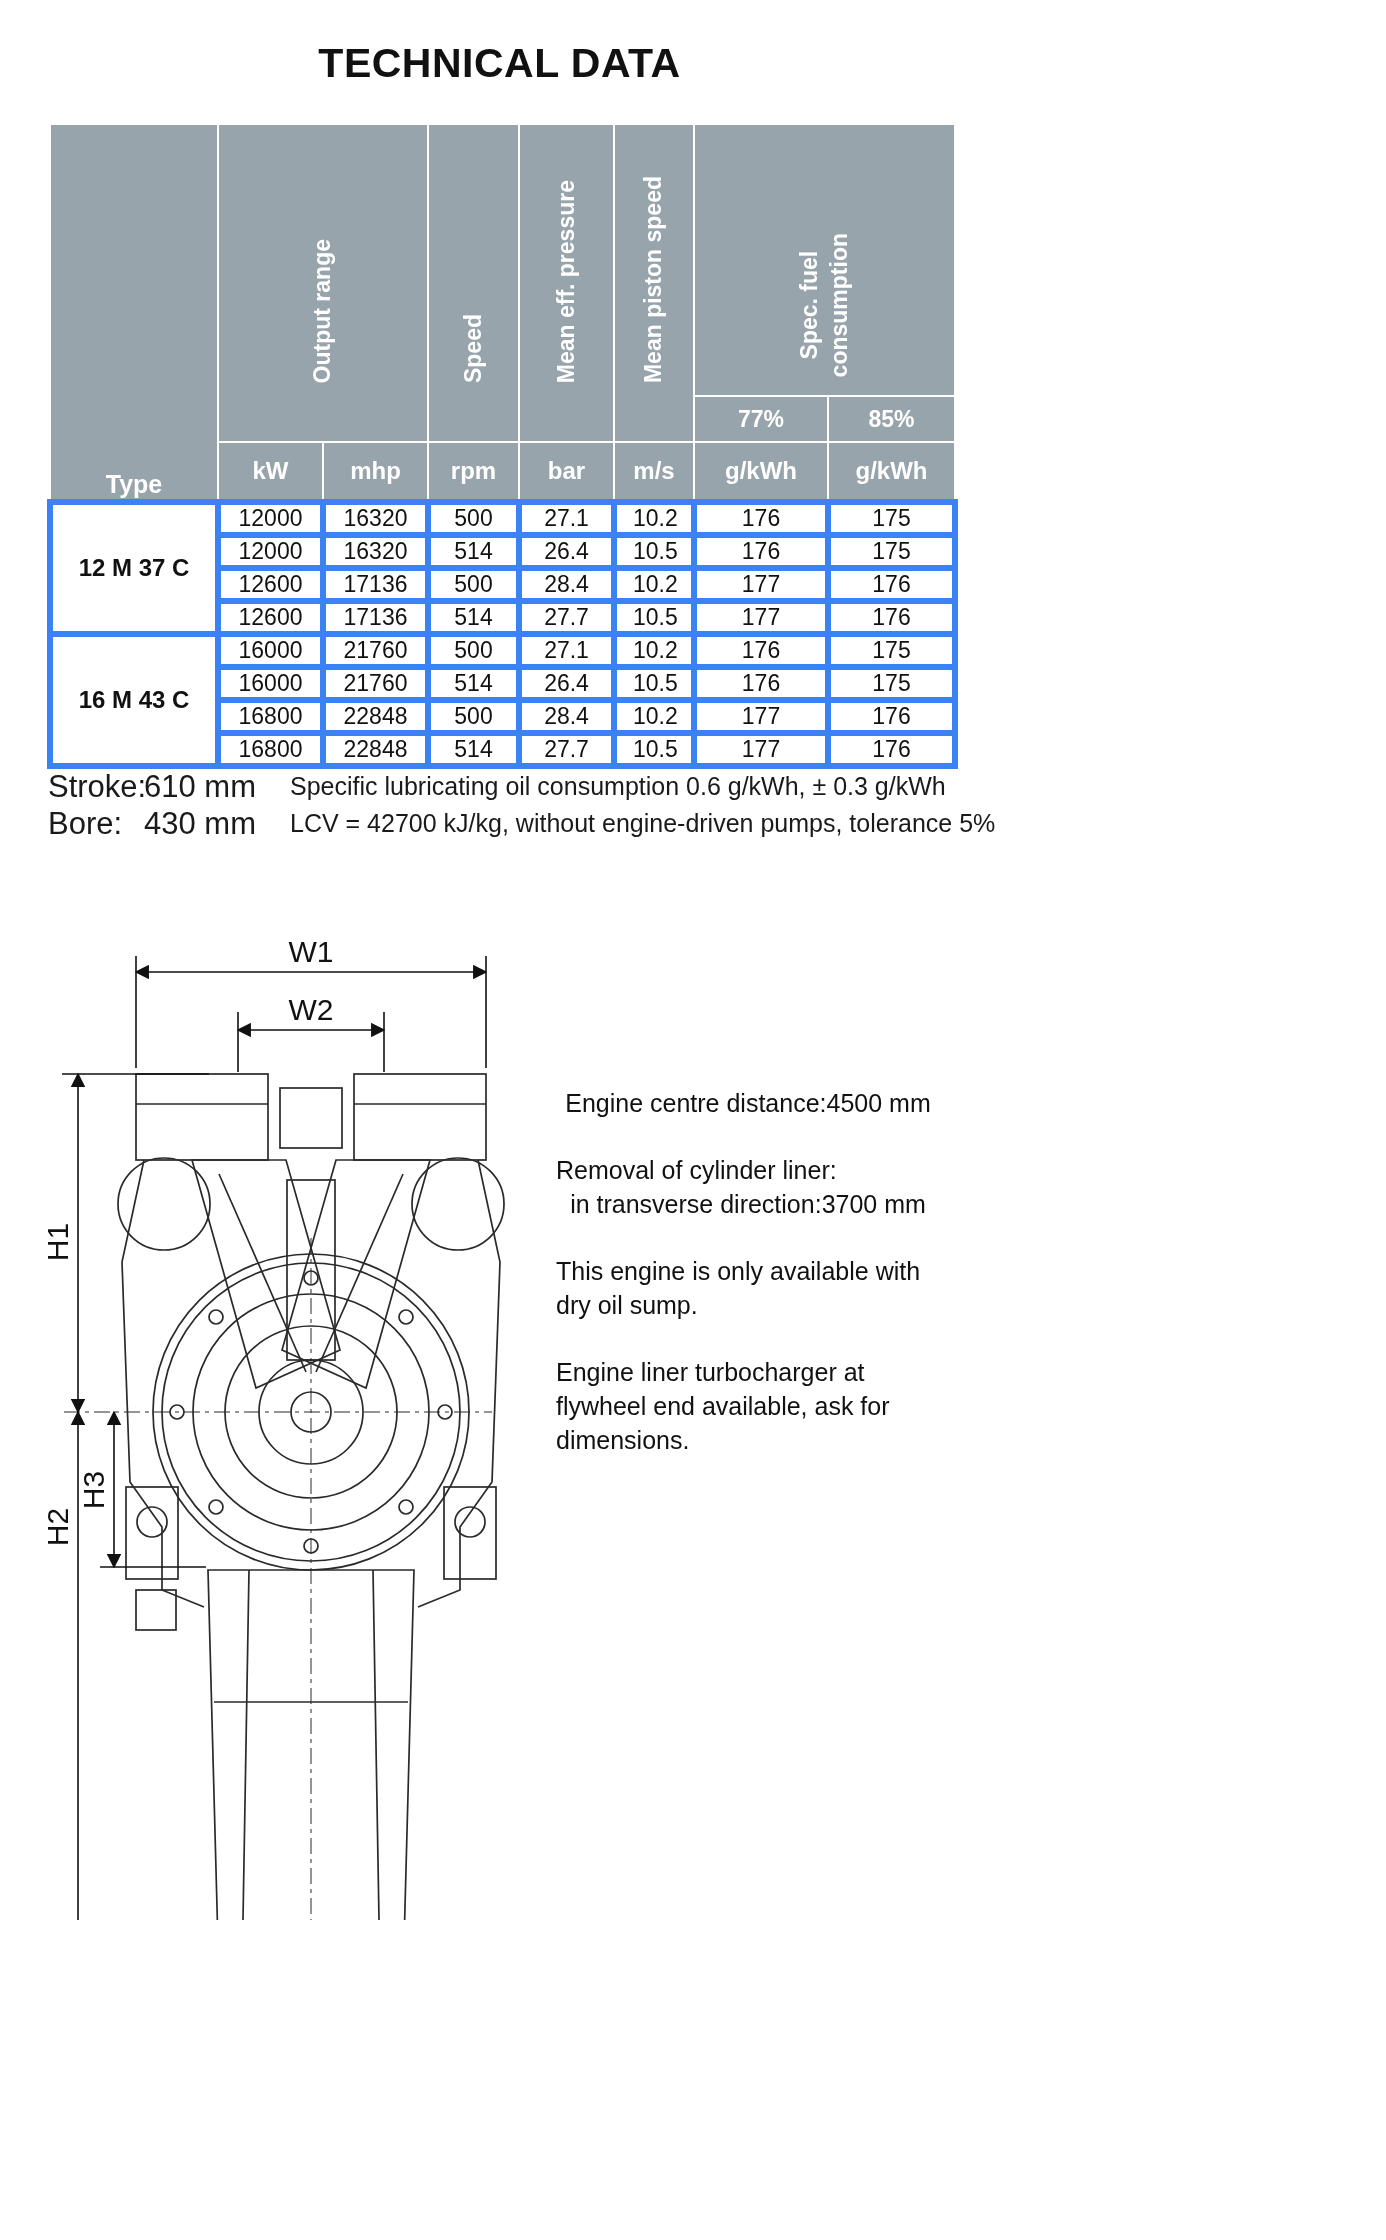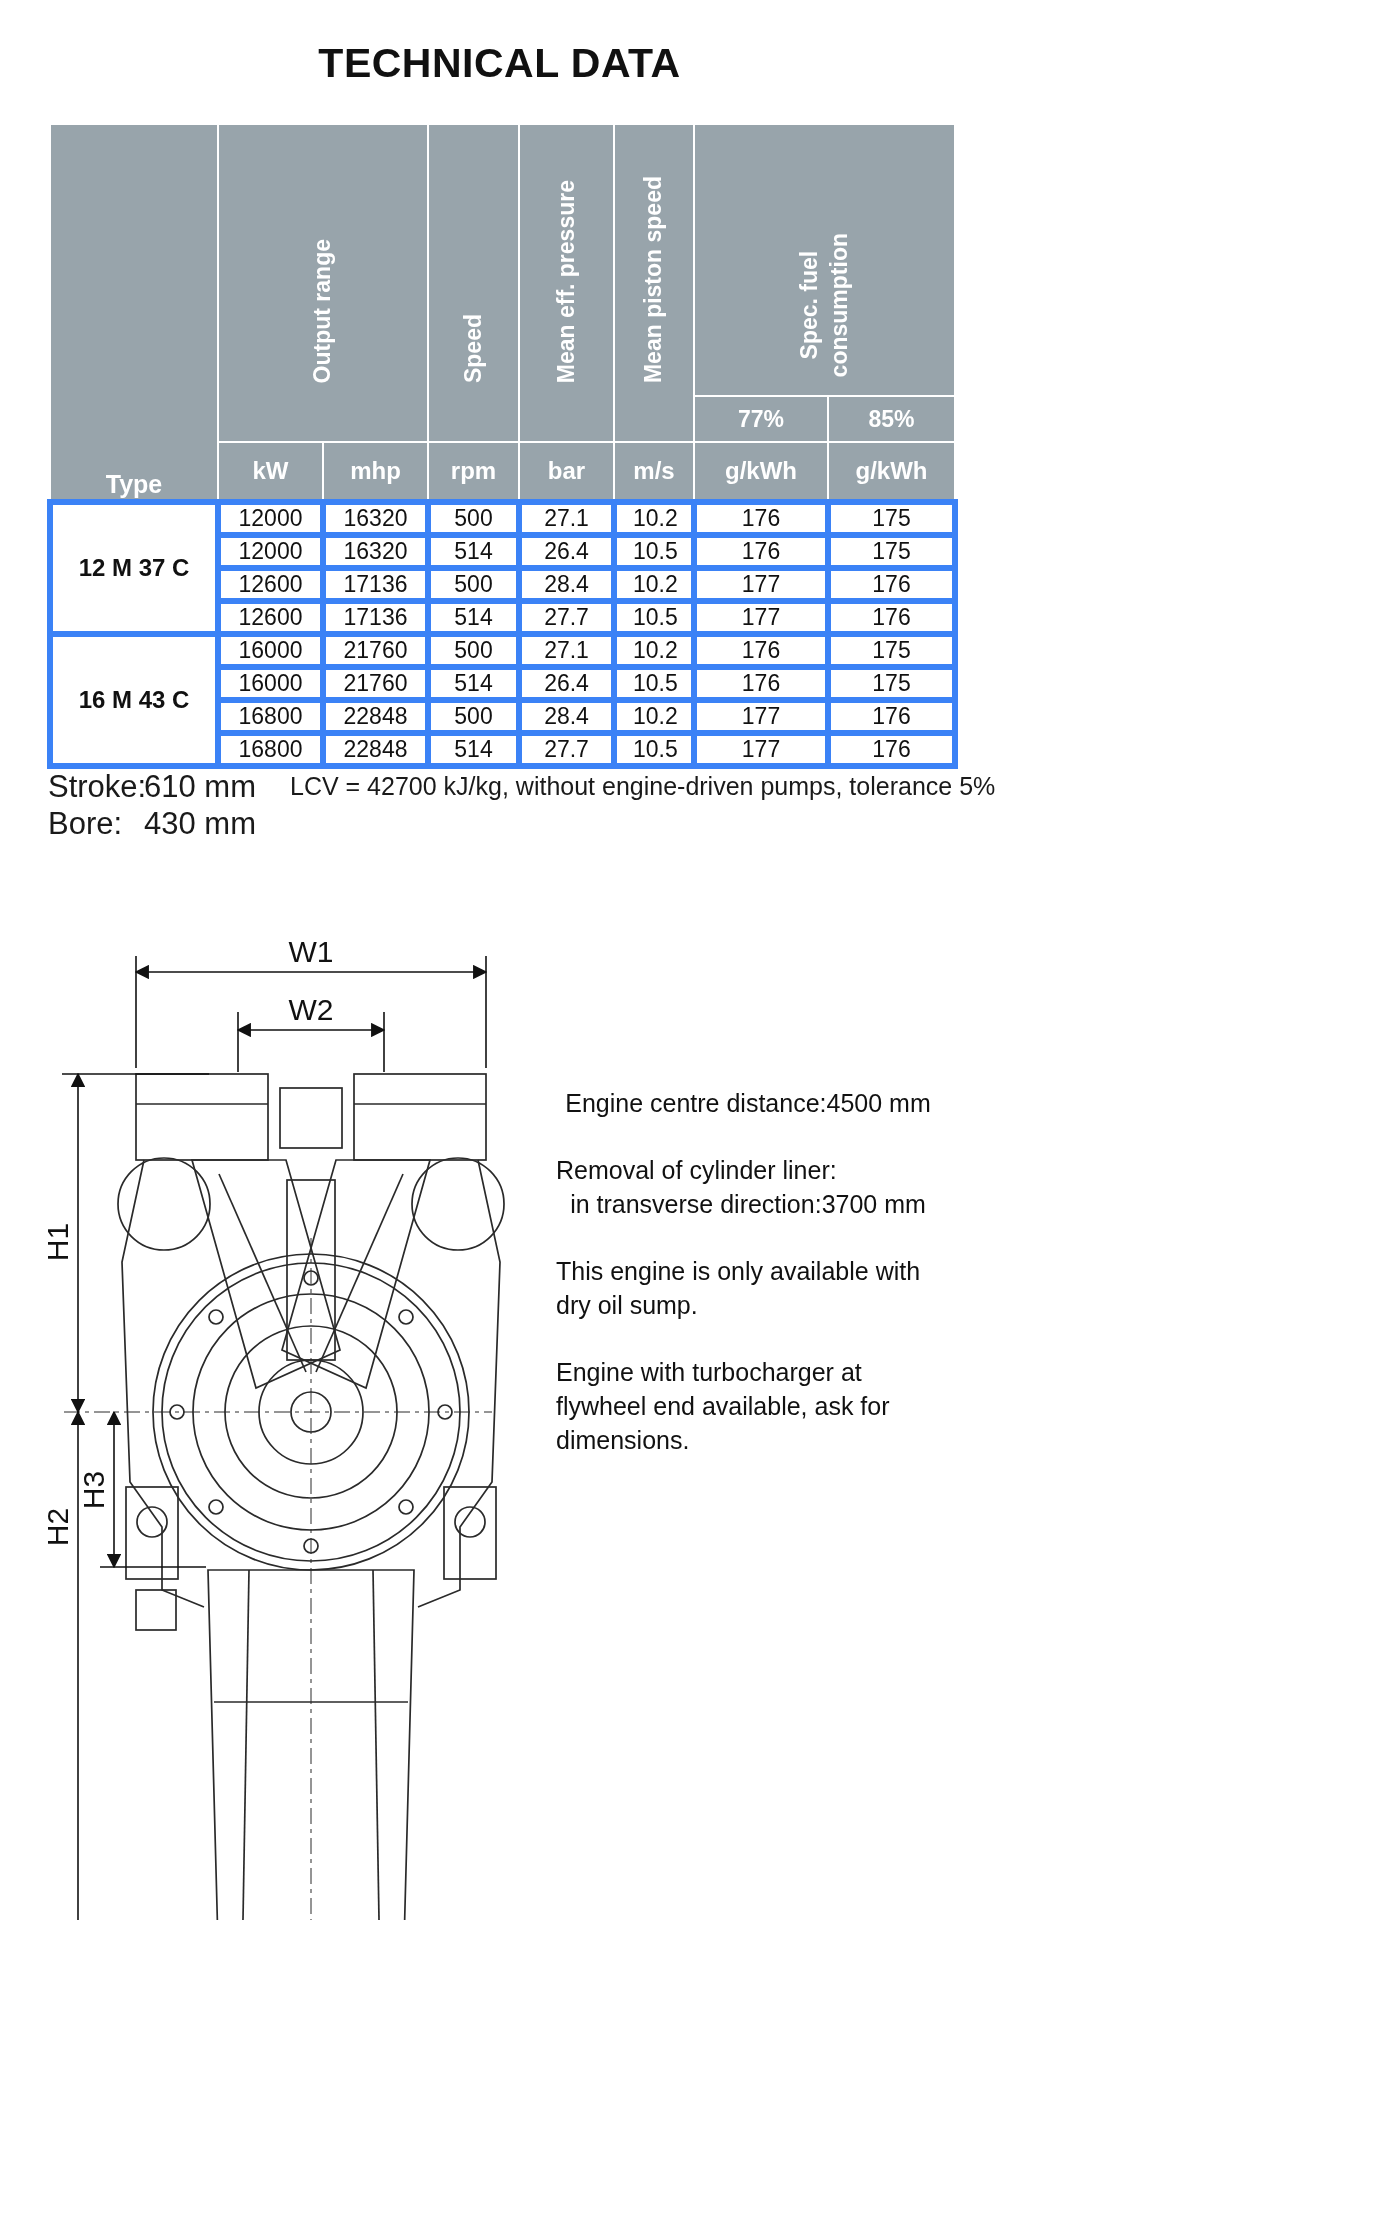--- a/index.html
+++ b/index.html
@@ -183,20 +183,21 @@
       <span>Stroke:</span>
       <span>610 mm</span>
     </div>
     <div class="note-row">
       <span>Bore:</span>
       <span>430 mm</span>
     </div>
   </div>
 
   <div class="notes-right">
+    <div>Specific lubricating oil consumption 0.6 g/kWh, ± 0.3 g/kWh</div>
     <div>LCV = 42700 kJ/kg, without engine-driven pumps, tolerance 5%</div>
   </div>
 
   <div class="drawing-wrap">
     <svg viewBox="0 0 530 1270" width="530" height="1270">
       <defs>
         <marker id="arr" viewBox="0 0 10 10" refX="9" refY="5" markerWidth="9" markerHeight="9" orient="auto-start-reverse">
           <path d="M0,0 L10,5 L0,10 z" fill="#111"></path>
         </marker>
       </defs>
@@ -288,16 +289,16 @@
       <span>4500 mm</span>
     </div>
     <div class="block">
       <div>Removal of cylinder liner:</div>
       <div class="kv">
         <span>in transverse direction:</span>
         <span>3700 mm</span>
       </div>
     </div>
     <div class="block">This engine is only available with dry oil sump.</div>
-    <div class="block">Engine with turbocharger at flywheel end available, ask for dimensions.</div>
+    <div class="block">Engine liner turbocharger at flywheel end available, ask for dimensions.</div>
   </div>
 
 </div>
 
 </body></html>

